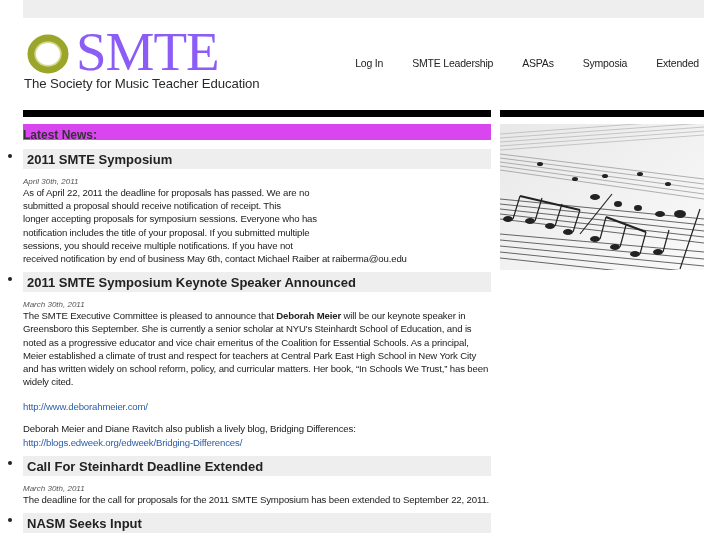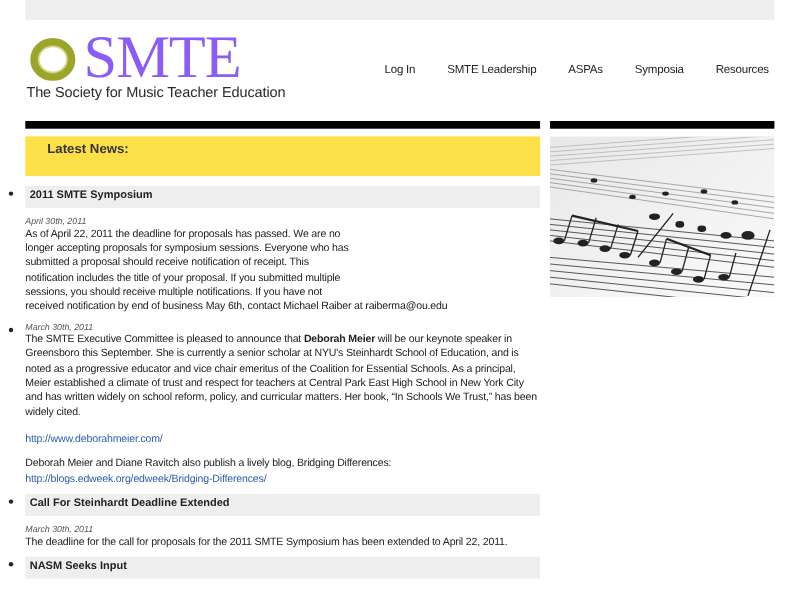--- a/index.html
+++ b/index.html
@@ -13,25 +13,25 @@
     .logo-word { position: absolute; left: 53px; top: -4px; font-family: "Liberation Serif", "DejaVu Serif", serif; font-size: 55px; line-height: 56px; color: #8b5cf6; letter-spacing: -1px; }
     .logo-tag { position: absolute; left: 1px; top: 48px; font-family: Liberation Sans, sans-serif; font-size: 13.2px; color: #2a2a2a; white-space: nowrap; letter-spacing: -0.1px; }
 
     .nav { position: absolute; right: 28px; top: 57px; display: flex; gap: 0; }
     .nav a { font-size: 10.5px; color: #222; text-decoration: none; margin-left: 29px; letter-spacing: -0.2px; }
 
     .main-rule { position: absolute; left: 23px; top: 110px; width: 468px; height: 7px; background: #000; }
     .side-rule { position: absolute; left: 500px; top: 110px; width: 204px; height: 7px; background: #000; }
 
     .main { position: absolute; left: 23px; top: 124px; width: 468px; }
-    .section-head { background: #fde047; height: 36px; font-weight: bold; font-size: 12px; padding: 4px 20px; color: #333; }
+    .section-head { background: #d946ef; height: 16px; font-weight: bold; font-size: 12px; padding: 4px 0; color: #333; }
     .news-list { list-style: none; margin-top: 9px; }
     .news-item { position: relative; margin-bottom: 7px; }
     .news-item .bullet { position: absolute; left: -15px; top: 5px; width: 4px; height: 4px; border-radius: 50%; background: #222; }
-    .news-title { background: #eeeeee; height: 20px; font-weight: bold; font-size: 10px; padding: 3px 4px; color: #222; display: block; }
+    .news-title { background: #eeeeee; height: 20px; font-weight: bold; font-size: 13px; padding: 3px 4px; color: #222; display: block; }
     .news-date { font-size: 8px; color: #555; margin-top: 8px; line-height: 9px; font-style: italic; }
     .news-body { font-size: 9.6px; line-height: 13.2px; color: #222; letter-spacing: -0.15px; }
     .news-body b { font-weight: bold; }
     .news-link { font-size: 9.6px; color: #2b5ea8; text-decoration: none; letter-spacing: -0.15px; }
     .para { margin-top: 8px; }
     .pre-lines span { display: block; white-space: nowrap; }
 
     .side-img { position: absolute; left: 500px; top: 124px; width: 204px; height: 146px; overflow: hidden; background: #f2f2f2; }
   </style>
 </head>
@@ -46,62 +46,63 @@
   </svg>
   <div class="logo-word">SMTE</div>
   <div class="logo-tag">The Society for Music Teacher Education</div>
 </div>
 
 <nav class="nav">
   <a href="#">Log In</a>
   <a href="#">SMTE Leadership</a>
   <a href="#">ASPAs</a>
   <a href="#">Symposia</a>
-  <a href="#">Resources</a>
+  <a href="#">Extended</a>
 </nav>
 
 <div class="main-rule"></div>
 <div class="side-rule"></div>
 
 <div class="main">
   <div class="section-head">Latest News:</div>
 
   <ul class="news-list">
     <li class="news-item">
       <span class="bullet"></span>
       <a class="news-title" href="#" style="color:#222;text-decoration:none;">2011 SMTE Symposium</a>
       <div class="news-date">April 30th, 2011</div>
       <div class="news-body pre-lines">
         <span>As of April 22, 2011 the deadline for proposals has passed.  We are no</span>
+        <span>submitted a proposal should receive notification of receipt.  This</span>
         <span>longer accepting proposals for symposium sessions.  Everyone who has</span>
-        <span>submitted a proposal should receive notification of receipt.  This</span>
         <span>notification includes the title of your proposal.  If you submitted multiple</span>
         <span>sessions, you should receive multiple notifications.  If you have not</span>
         <span>received notification by end of business May 6th, contact Michael Raiber at raiberma@ou.edu</span>
       </div>
     </li>
 
     <li class="news-item">
       <span class="bullet"></span>
+      <a class="news-title" href="#" style="color:#222;text-decoration:none;">2011 SMTE Symposium Keynote Speaker Announced</a>
       <div class="news-date">March 30th, 2011</div>
       <div class="news-body"><span>The SMTE Executive Committee is pleased to announce that </span><b>Deborah Meier</b><span> will be our keynote speaker in Greensboro this September. She is currently a senior scholar at NYU's Steinhardt School of Education, and is noted as a progressive educator and vice chair emeritus of the Coalition for Essential Schools. As a principal, Meier established a climate of trust and respect for teachers at Central Park East High School in New York City and has written widely on school reform, policy, and curricular matters. Her book, “In Schools We Trust,” has been widely cited.</span></div>
       <div class="para">
         <a class="news-link" href="#">http://www.deborahmeier.com/</a>
       </div>
       <div class="para news-body">
         <span>Deborah Meier and Diane Ravitch also publish a lively blog, Bridging Differences:</span><br>
         <a class="news-link" href="#">http://blogs.edweek.org/edweek/Bridging-Differences/</a>
       </div>
     </li>
 
     <li class="news-item">
       <span class="bullet"></span>
       <a class="news-title" href="#" style="color:#222;text-decoration:none;">Call For Steinhardt Deadline Extended</a>
       <div class="news-date">March 30th, 2011</div>
-      <div class="news-body">The deadline for the call for proposals for the 2011 SMTE Symposium has been extended to April 22, 2011.</div>
+      <div class="news-body">The deadline for the call for proposals for the 2011 SMTE Symposium has been extended to September 22, 2011.</div>
     </li>
 
     <li class="news-item">
       <span class="bullet"></span>
       <a class="news-title" href="#" style="color:#222;text-decoration:none;">NASM Seeks Input</a>
     </li>
   </ul>
 </div>
 
 <div class="side-img">

